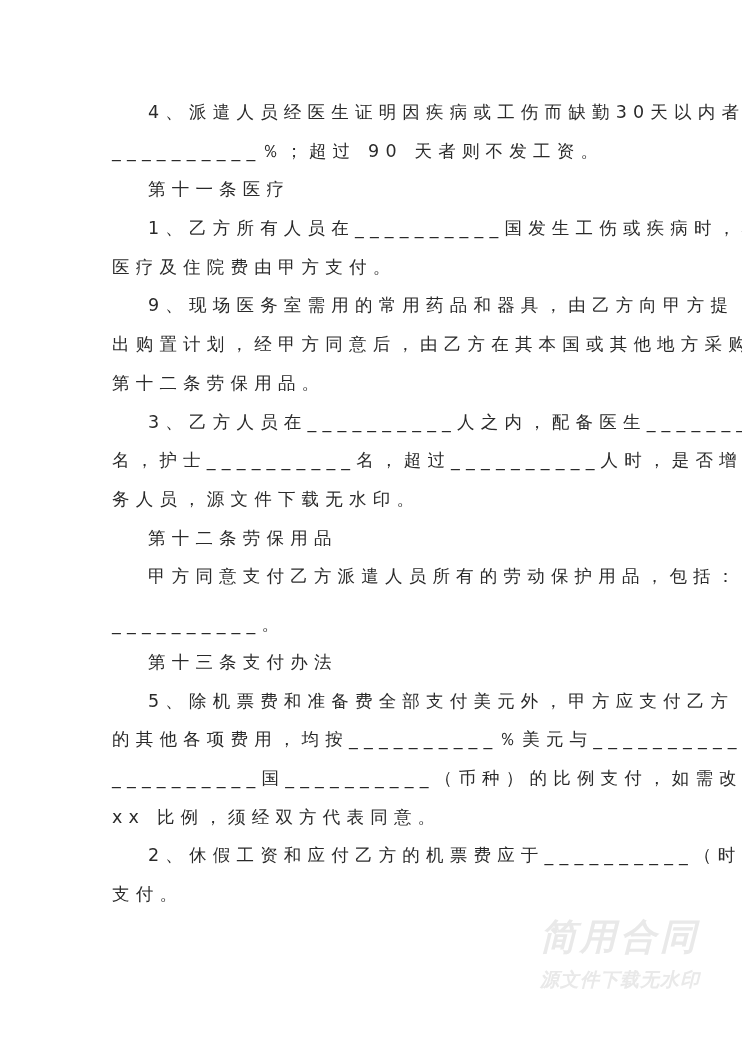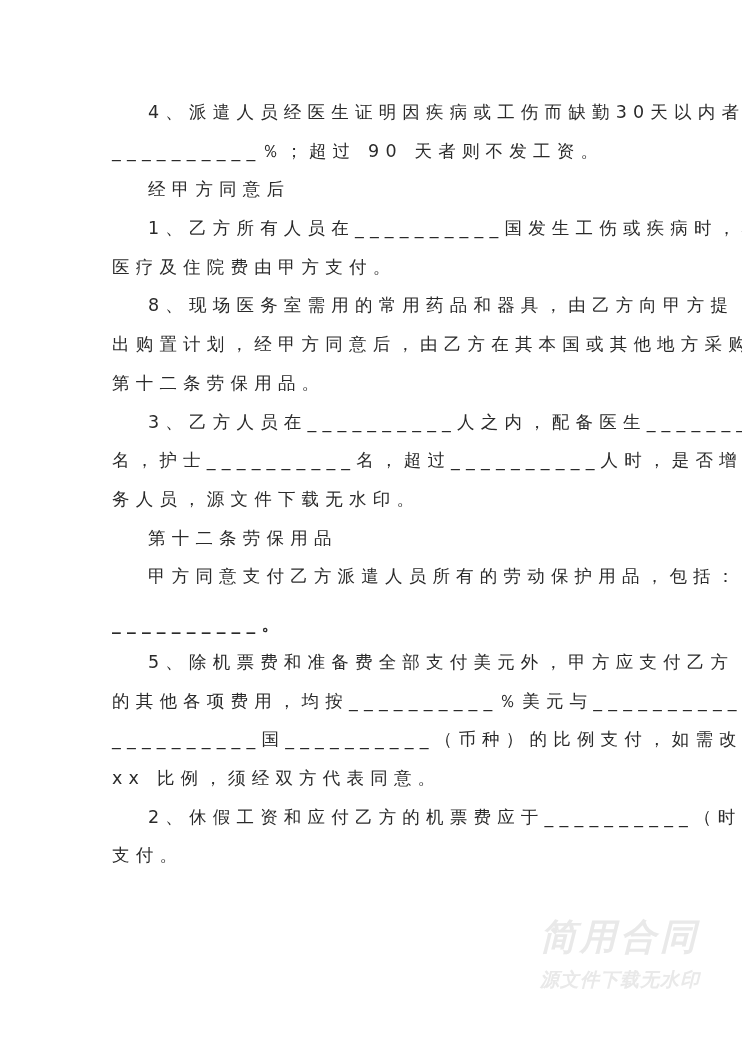--- a/index.html
+++ b/index.html
@@ -22,21 +22,21 @@
       width: 520px;
     }
     .line {
       height: 38.7px;
       line-height: 38.7px;
       font-size: 17.5px;
       letter-spacing: 6.2px;
       white-space: nowrap;
     }
     .indent { padding-left: 36px; }
-    .gap { height: 47px; line-height: 56px; font-weight: bold; }
+    .gap { height: 47px; line-height: 56px; }
     .watermark {
       position: absolute;
       left: 510px;
       top: 915px;
       width: 190px;
       color: #e9e9e9;
       font-family: "DejaVu Sans", sans-serif;
       font-weight: bold;
       font-style: italic;
       user-select: none;
@@ -53,32 +53,33 @@
       line-height: 40px;
       text-align: right;
     }
   </style>
 </head>
 <body>
 
 <div class="page">
   <div class="line indent">4、派遣人员经医生证明因疾病或工伤而缺勤30天以内者，</div>
   <div class="line">__________％；超过 90 天者则不发工资。</div>
-  <div class="line indent">经甲方同意后</div>
+  <div class="line indent">第十一条医疗</div>
   <div class="line indent">1、乙方所有人员在__________国发生工伤或疾病时，其</div>
   <div class="line">医疗及住院费由甲方支付。</div>
-  <div class="line indent">8、现场医务室需用的常用药品和器具，由乙方向甲方提</div>
+  <div class="line indent">9、现场医务室需用的常用药品和器具，由乙方向甲方提</div>
   <div class="line">出购置计划，经甲方同意后，由乙方在其本国或其他地方采购，</div>
   <div class="line">第十二条劳保用品。</div>
   <div class="line indent">3、乙方人员在__________人之内，配备医生__________</div>
   <div class="line">名，护士__________名，超过__________人时，是否增加医</div>
   <div class="line">务人员，源文件下载无水印。</div>
   <div class="line indent">第十二条劳保用品</div>
   <div class="line indent">甲方同意支付乙方派遣人员所有的劳动保护用品，包括：</div>
   <div class="line gap">__________。</div>
+  <div class="line indent">第十三条支付办法</div>
   <div class="line indent">5、除机票费和准备费全部支付美元外，甲方应支付乙方</div>
   <div class="line">的其他各项费用，均按__________％美元与__________％的</div>
   <div class="line">__________国__________（币种）的比例支付，如需改变这</div>
   <div class="line">xx 比例，须经双方代表同意。</div>
   <div class="line indent">2、休假工资和应付乙方的机票费应于__________（时间）</div>
   <div class="line">支付。</div>
 </div>
 
 <div class="watermark">
   <div class="wm-title">简用合同</div>

